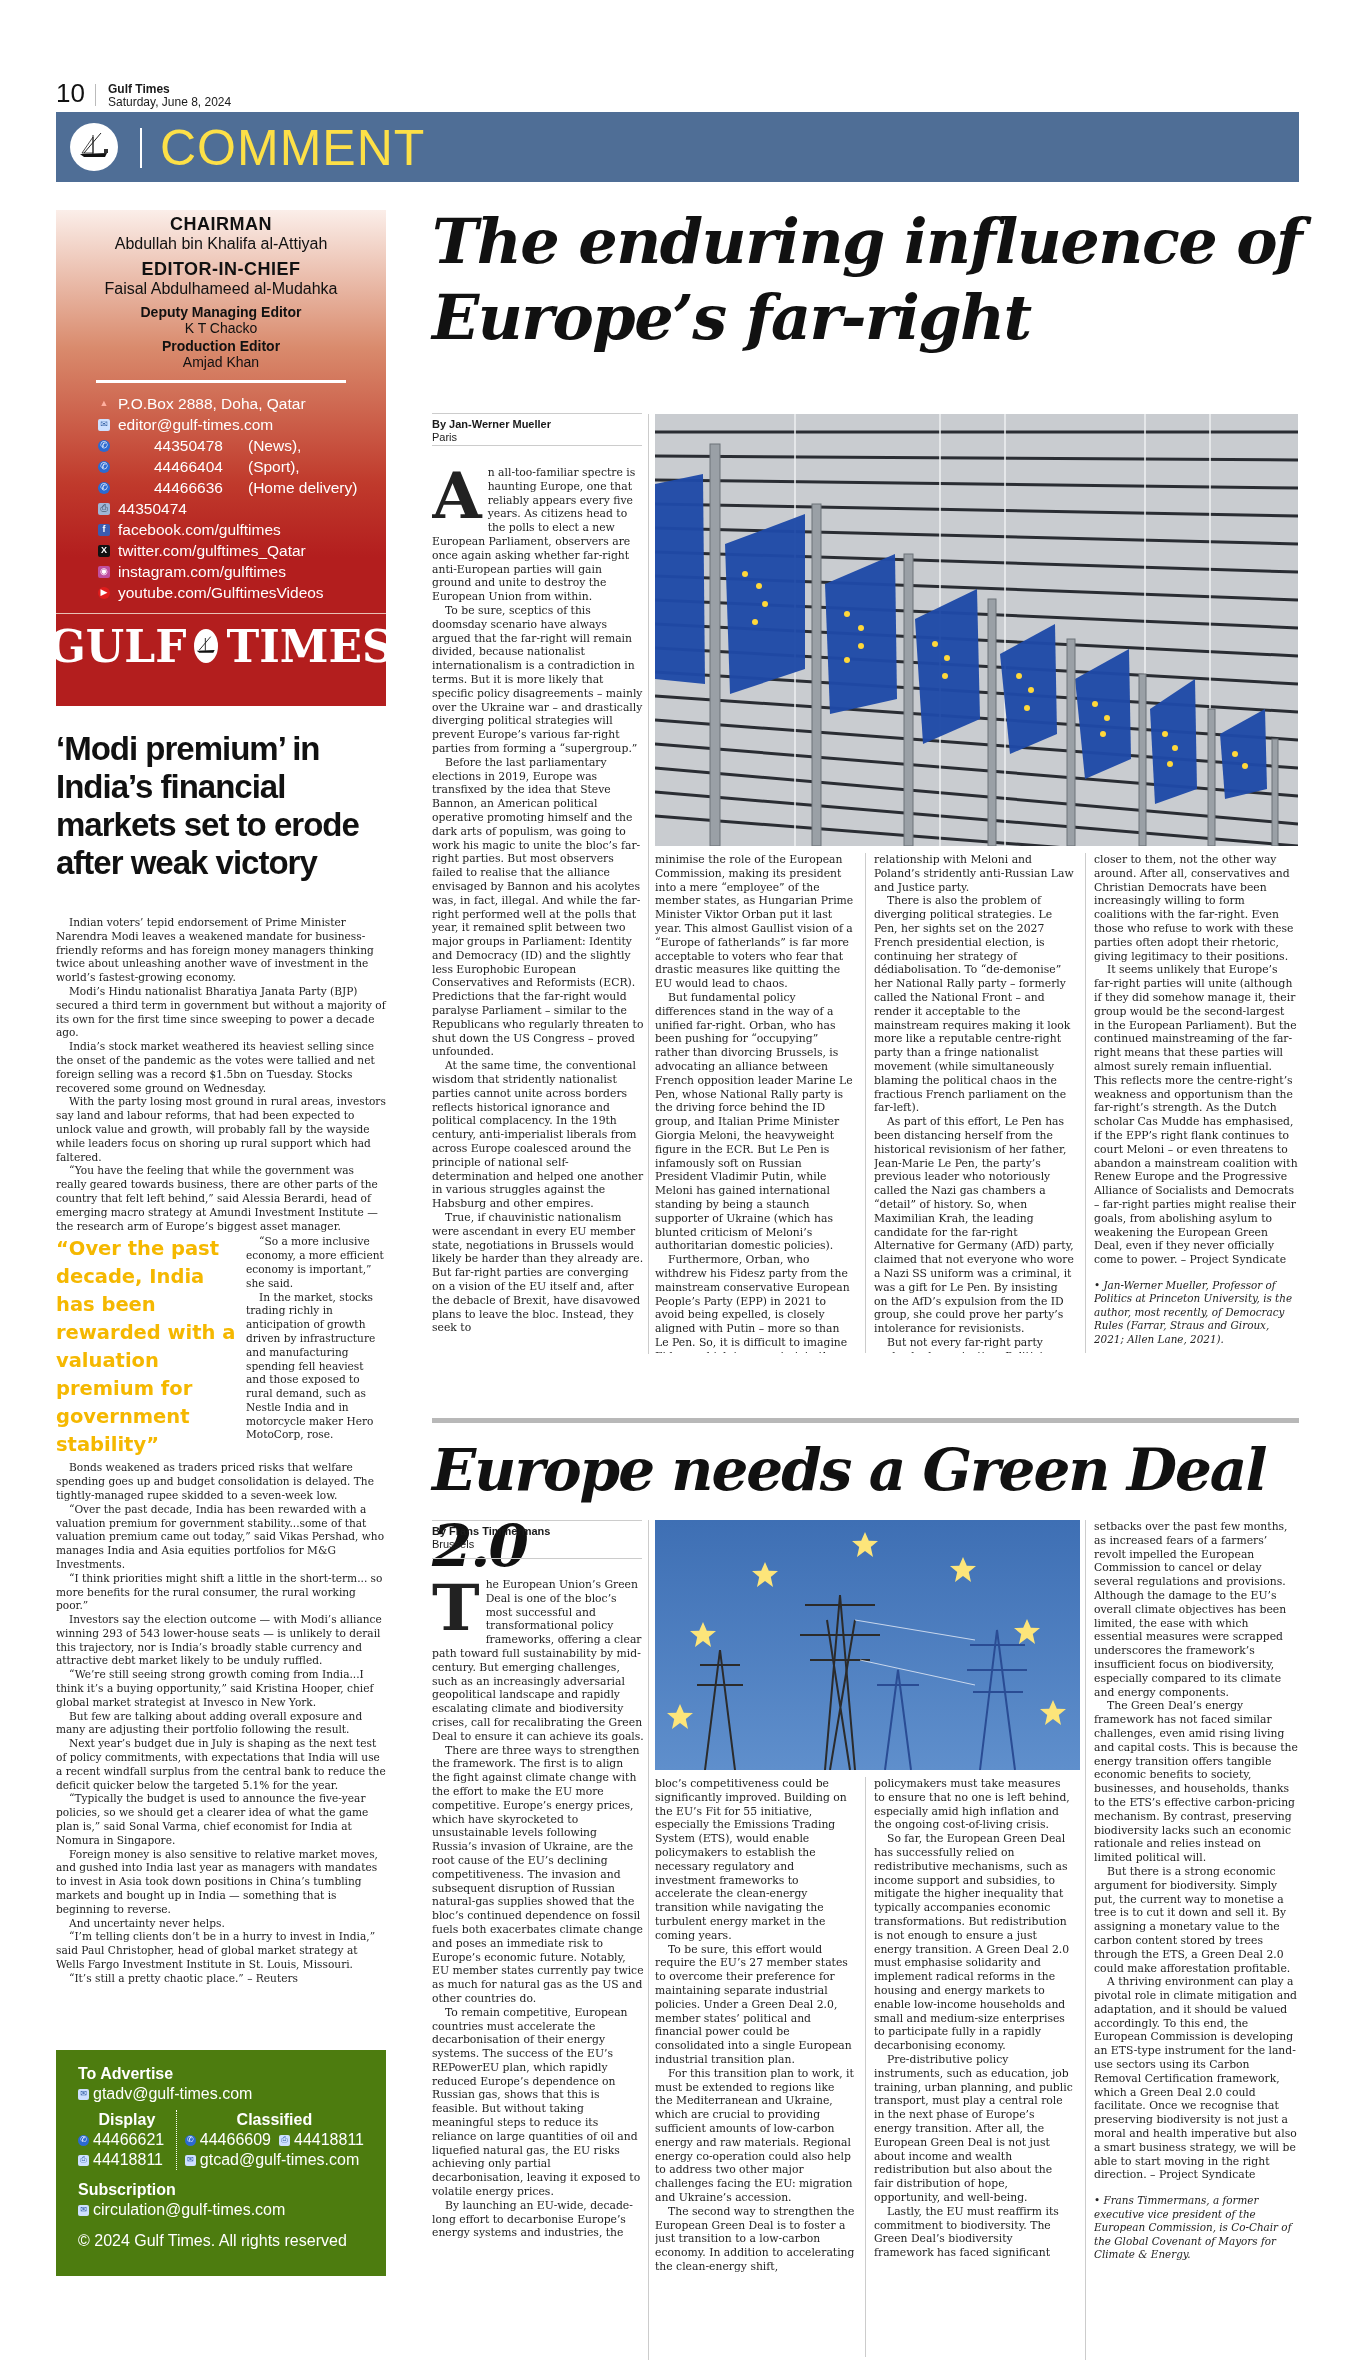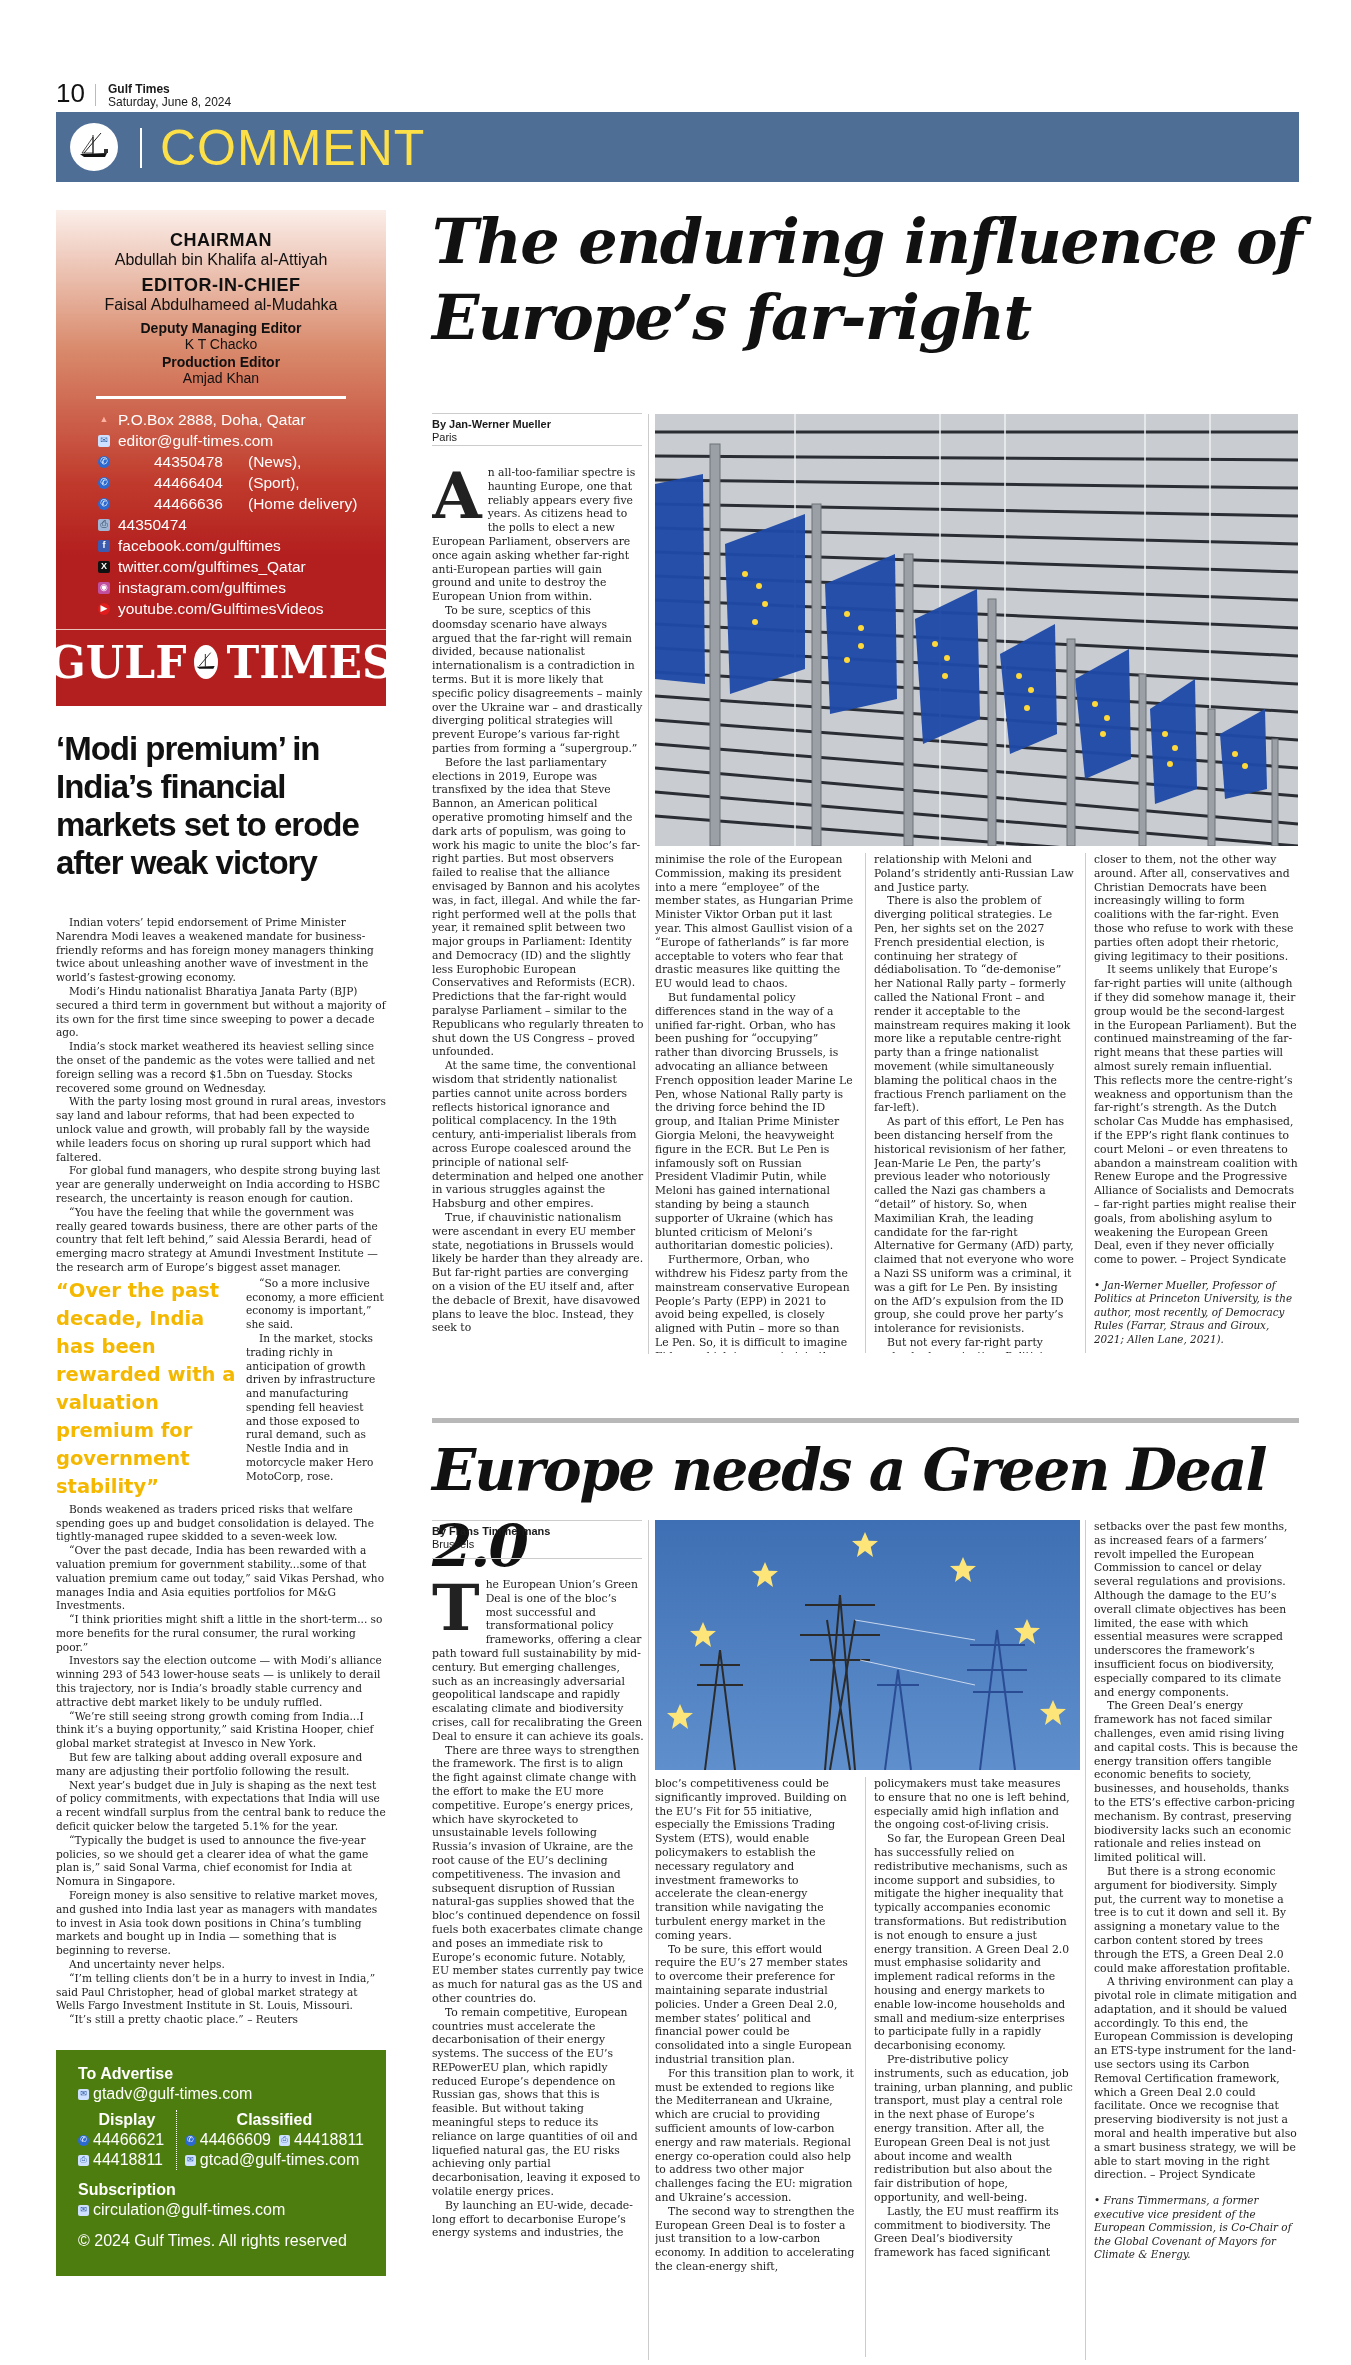--- a/index.html
+++ b/index.html
@@ -102,21 +102,21 @@
       <polygon points="17,5 17,21 6,21" fill="none" stroke="#222" stroke-width="0.8"></polygon>
       <path d="M4 22 L31 21 L29 25 L8 25 Z" fill="#111"></path>
       <rect x="28" y="17" width="4" height="4" fill="#333"></rect>
     </svg>
   </div>
   <div class="section-divider"></div>
   <div class="section-title">COMMENT</div>
 </div>
 
 <div class="abs masthead">
-  <div style="padding-top:20px;">
+  <div style="padding-top:4px;">
     <div class="mh-role">CHAIRMAN</div>
     <div class="mh-name">Abdullah bin Khalifa al-Attiyah</div>
     <div class="mh-role">EDITOR-IN-CHIEF</div>
     <div class="mh-name">Faisal Abdulhameed al-Mudahka</div>
     <div class="mh-role-sm">Deputy Managing Editor</div>
     <div class="mh-name-sm">K T Chacko</div>
     <div class="mh-role-sm">Production Editor</div>
     <div class="mh-name-sm">Amjad Khan</div>
   </div>
   <div class="mh-rule"></div>
@@ -178,21 +178,20 @@
     <span>TIMES</span>
   </div>
 </div>
 
 <h2 class="abs modi-head">‘Modi premium’ in India’s financial markets set to erode after weak victory</h2>
 <div class="abs modi-body">
   <p>Indian voters’ tepid endorsement of Prime Minister Narendra Modi leaves a weakened mandate for business-friendly reforms and has foreign money managers thinking twice about unleashing another wave of investment in the world’s fastest-growing economy.</p>
   <p>Modi’s Hindu nationalist Bharatiya Janata Party (BJP) secured a third term in government but without a majority of its own for the first time since sweeping to power a decade ago.</p>
   <p>India’s stock market weathered its heaviest selling since the onset of the pandemic as the votes were tallied and net foreign selling was a record $1.5bn on Tuesday. Stocks recovered some ground on Wednesday.</p>
   <p>With the party losing most ground in rural areas, investors say land and labour reforms, that had been expected to unlock value and growth, will probably fall by the wayside while leaders focus on shoring up rural support which had faltered.</p>
-  <p>For global fund managers, who despite strong buying last year are generally underweight on India according to HSBC research, the uncertainty is reason enough for caution.</p>
   <p>“You have the feeling that while the government was really geared towards business, there are other parts of the country that felt left behind,” said Alessia Berardi, head of emerging macro strategy at Amundi Investment Institute — the research arm of Europe’s biggest asset manager.</p>
   <div class="pullquote-wrap">
     <div class="pullquote">“Over the past decade, India has been rewarded with a valuation premium for government stability”</div>
     <div class="pq-side">
       <p>“So a more inclusive economy, a more efficient economy is important,” she said.</p>
       <p>In the market, stocks trading richly in anticipation of growth driven by infrastructure and manufacturing spending fell heaviest and those exposed to rural demand, such as Nestle India and in motorcycle maker Hero MotoCorp, rose.</p>
     </div>
   </div>
   <p>Bonds weakened as traders priced risks that welfare spending goes up and budget consolidation is delayed. The tightly-managed rupee skidded to a seven-week low.</p>
   <p>“Over the past decade, India has been rewarded with a valuation premium for government stability...some of that valuation premium came out today,” said Vikas Pershad, who manages India and Asia equities portfolios for M&amp;G Investments.</p>

